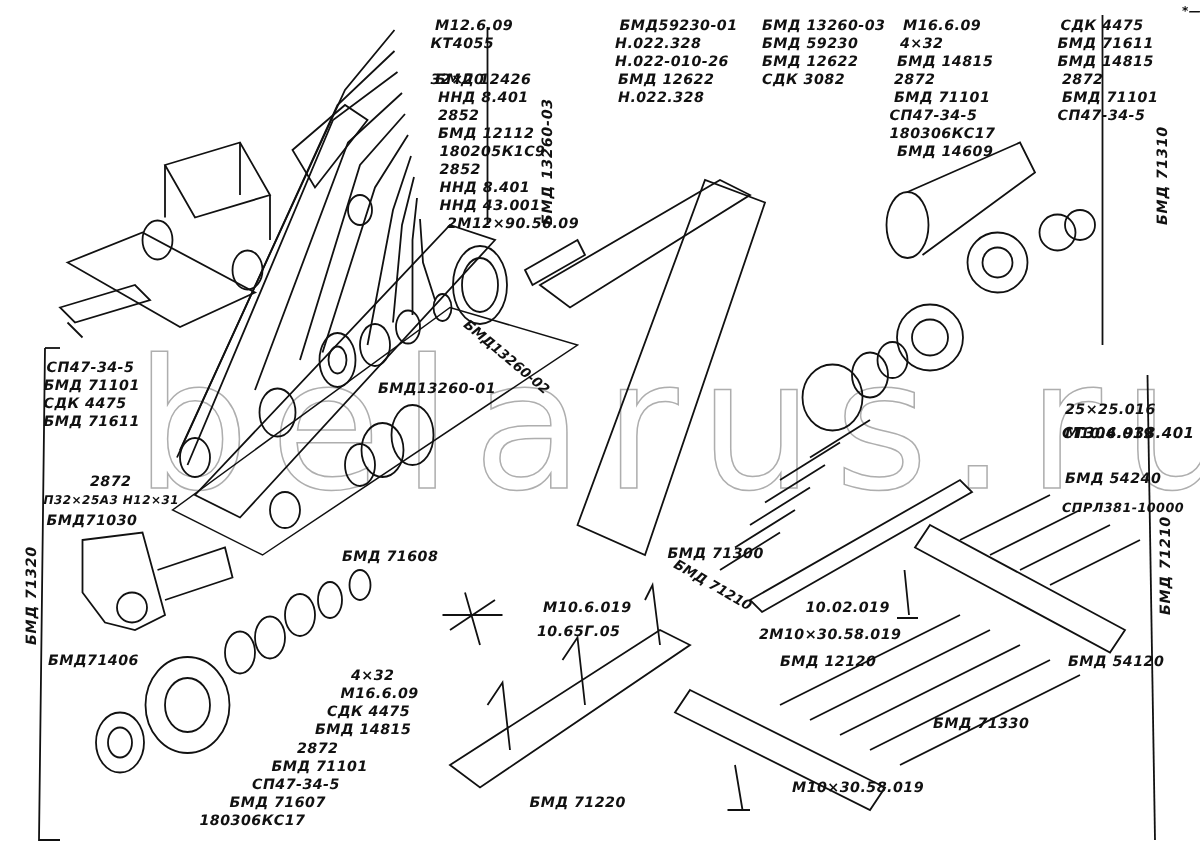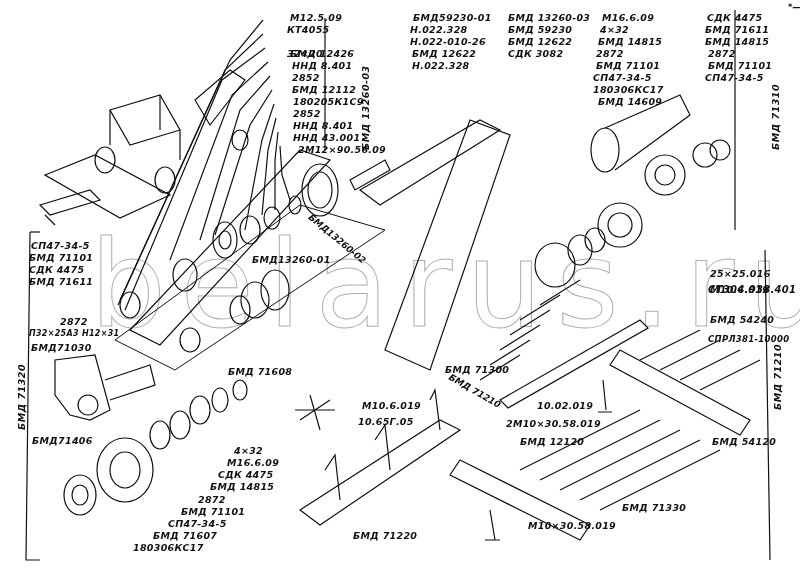--- a/index.html
+++ b/index.html
@@ -110,21 +110,21 @@
       <path d="M300 420 L330 400 M310 395 L320 430 M295 410 L335 410"></path>
 
       <path d="M300 510 L440 420 L460 430 L320 525 Z"></path>
       <path d="M325 470 L335 455 L340 500 M375 440 L385 425 L390 470 M430 400 L435 390 L440 430"></path>
 
       <path d="M490 510 L495 540 M485 540 L500 540"></path>
       <path d="M603 380 L606 410 M598 412 L612 412"></path>
     </g>
   </svg>
 
-  <div class="lbl" style="left:290px;top:12px">М12.5.09</div>
+  <div class="lbl" style="left:290px;top:12px">М12.6.09</div>
   <div class="lbl" style="left:287px;top:24px">КТ4055</div>
   <div class="lbl" style="left:287px;top:48px">32×20</div>
   <div class="lbl" style="left:290px;top:48px">БМД 12426</div>
   <div class="lbl" style="left:292px;top:60px">ННД 8.401</div>
   <div class="lbl" style="left:292px;top:72px">2852</div>
   <div class="lbl" style="left:292px;top:84px">БМД 12112</div>
   <div class="lbl" style="left:293px;top:96px">180205К1С9</div>
   <div class="lbl" style="left:293px;top:108px">2852</div>
   <div class="lbl" style="left:293px;top:120px">ННД 8.401</div>
   <div class="lbl" style="left:293px;top:132px">ННД 43.001</div>
@@ -198,16 +198,16 @@
   <div class="lbl" style="left:358px;top:416px">10.65Г.05</div>
 
   <div class="lbl" style="left:445px;top:364px">БМД 71300</div>
   <div class="rot" style="left:452px;top:372px;transform:rotate(30deg)">БМД 71210</div>
 
   <div class="lbl" style="left:353px;top:530px">БМД 71220</div>
 
   <div class="lbl" style="left:537px;top:400px">10.02.019</div>
   <div class="lbl" style="left:506px;top:418px">2М10×30.58.019</div>
   <div class="lbl" style="left:520px;top:436px">БМД 12120</div>
-  <div class="lbl" style="left:622px;top:502px">БМД 71330</div>
+  <div class="lbl" style="left:622px;top:477px">БМД 71330</div>
   <div class="lbl" style="left:528px;top:520px">М10×30.58.019</div>
 
 </div>
 
 </body></html>

